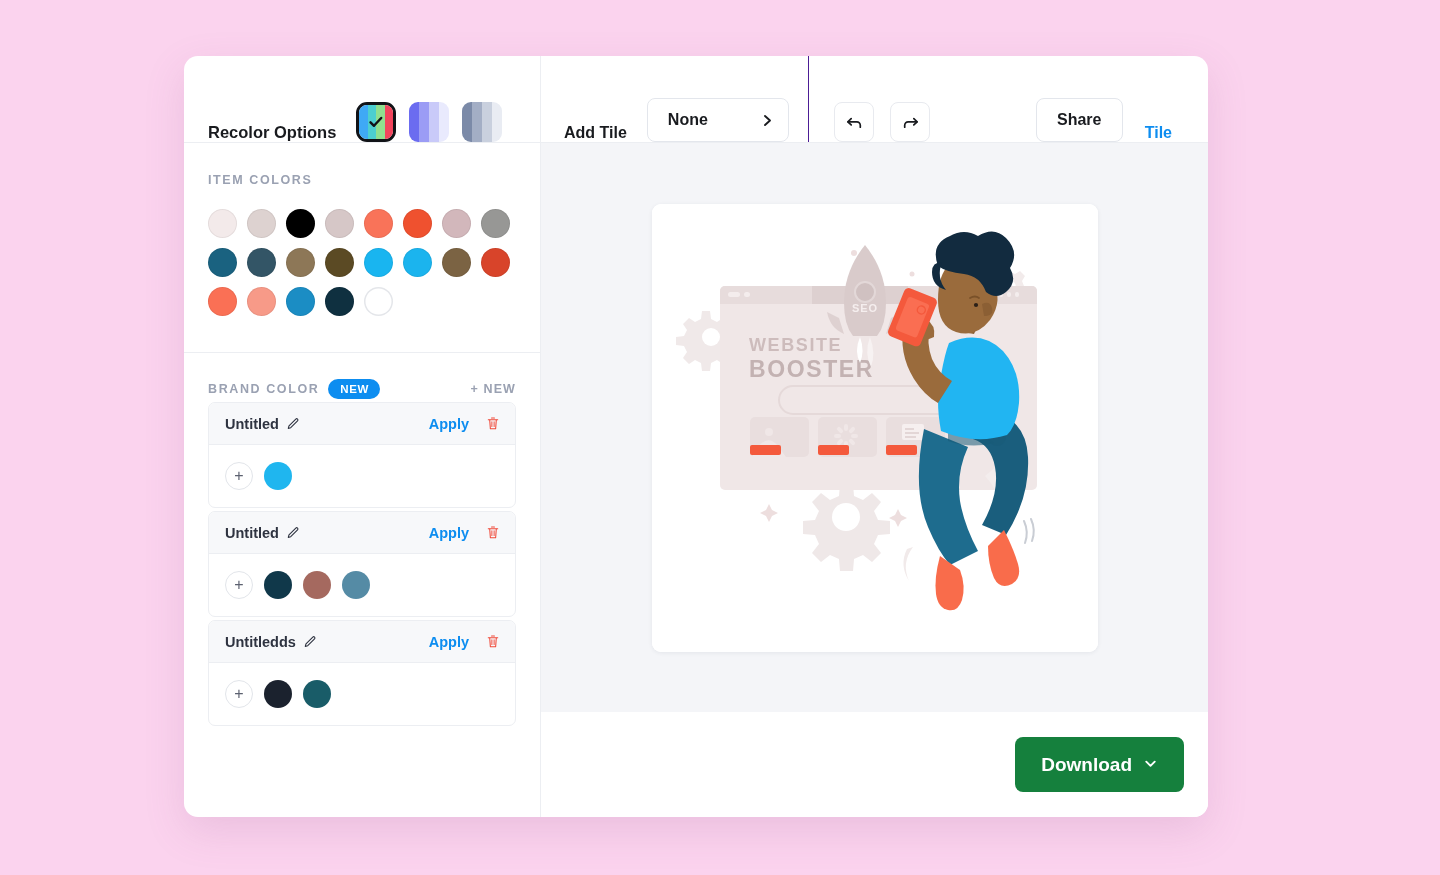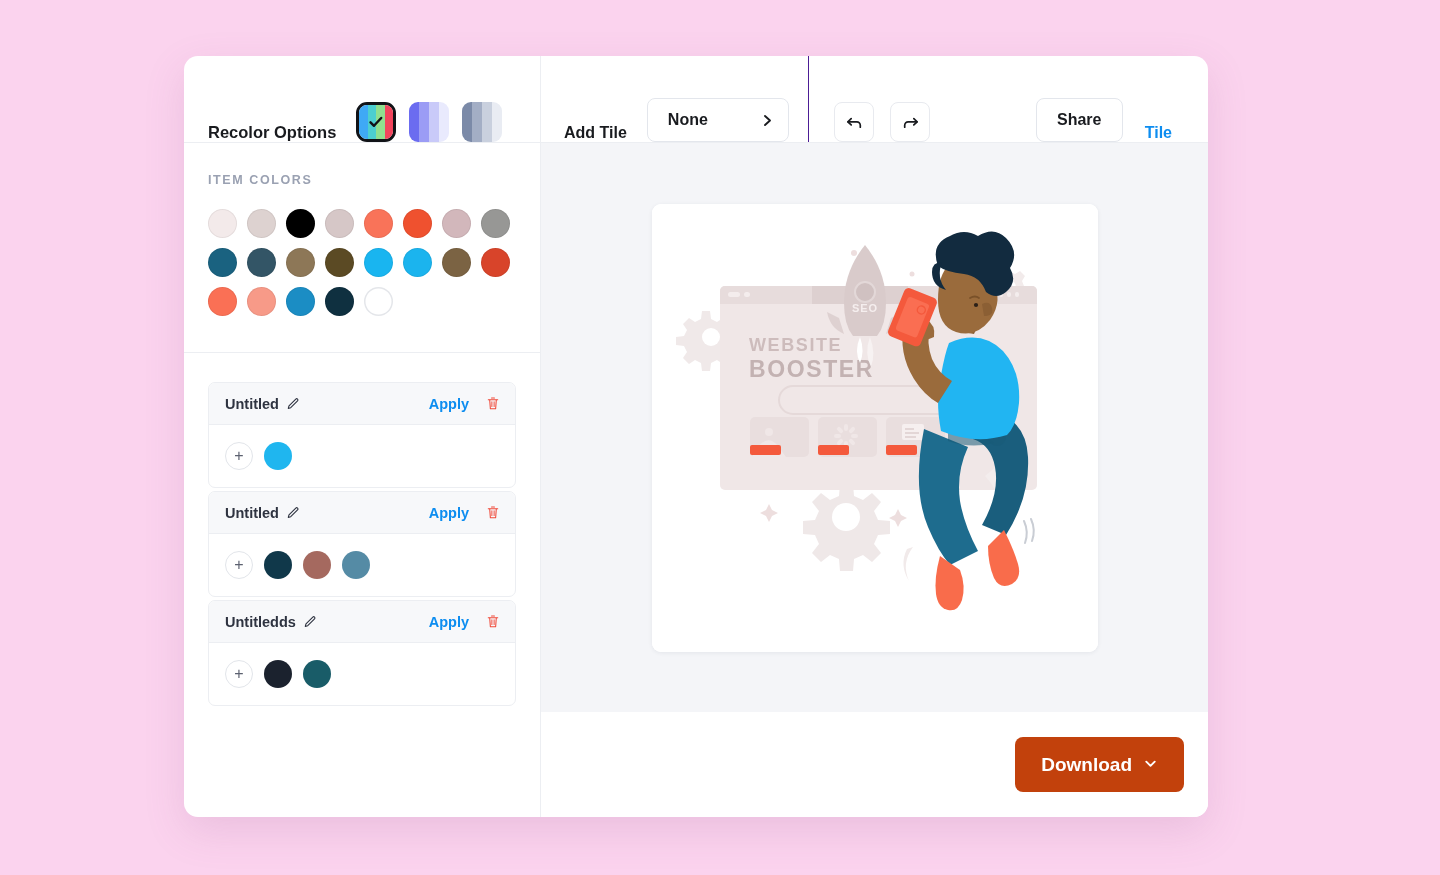--- a/index.html
+++ b/index.html
@@ -236,21 +236,21 @@
     overflow: hidden;
   }
   .footer {
     height: 105px; flex: 0 0 105px;
     background: #fff;
     display: flex; align-items: center; justify-content: flex-end;
     padding-right: 24px;
   }
   .download-btn {
     height: 55px; padding: 0 26px;
-    background: #c2410c; color: #fff;
+    background: #15803d; color: #fff;
     border: none; border-radius: 8px; cursor: pointer;
     font-size: 19px; font-weight: bold;
     font-family: "Liberation Sans", sans-serif;
     display: flex; align-items: center; gap: 11px;
   }
 </style>
 </head>
 <body>
 
 <div class="modal">
@@ -342,20 +342,25 @@
           <div class="dot" style="background:#d8442a"></div>
           <div class="dot" style="background:#fa7055"></div>
           <div class="dot" style="background:#f79a88"></div>
           <div class="dot" style="background:#1b8dc4"></div>
           <div class="dot" style="background:#0f3040"></div>
           <div class="dot ring" style="background:#ffffff"></div>
         </div>
       </div>
 
       <div class="brand-section">
+        <div class="brand-head">
+          <span class="section-title">BRAND COLOR</span>
+          <span class="new-badge">NEW</span>
+          <button class="add-new">+ NEW</button>
+        </div>
 
         <div class="brand-card">
           <div class="brand-card-head">
             <span class="brand-name">Untitled</span>
             <span class="pencil">
               <svg width="14" height="14" viewBox="0 0 16 16">
                   <path d="M11.2 2.4 a1.4 1.4 0 0 1 2 2 L5.4 12.2 L2.6 13 L3.4 10.2 Z" fill="none" stroke="#2e3340" stroke-width="1.25" stroke-linejoin="round"></path>
                 </svg>
             </span>
             <button class="apply-link">Apply</button>

